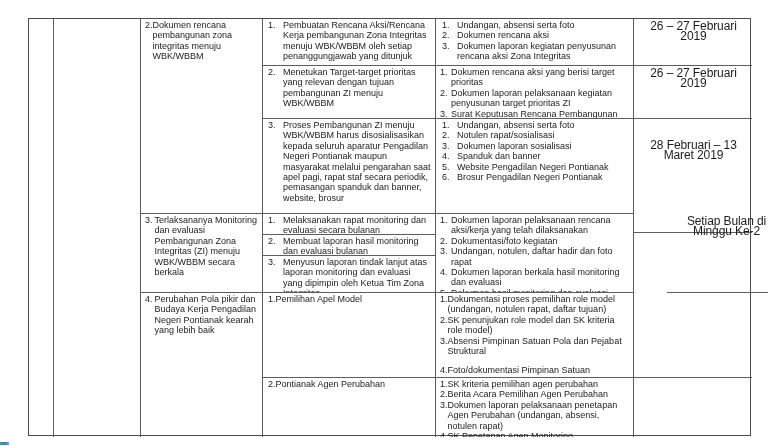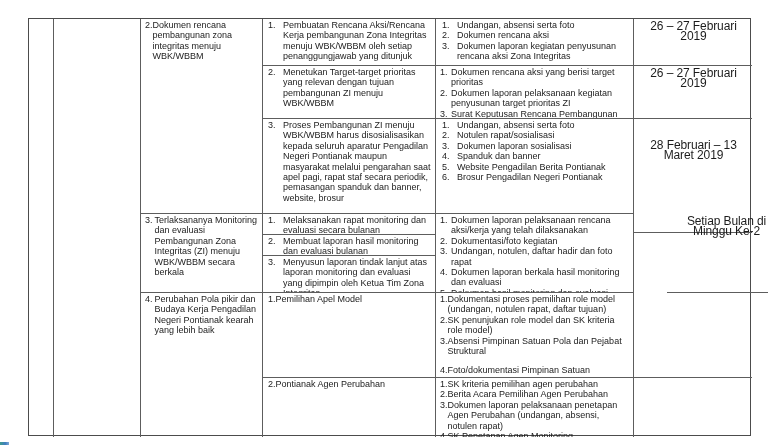--- a/index.html
+++ b/index.html
@@ -150,21 +150,21 @@
       <div class="li g-wide">
         <span class="n">3.</span>
         <span class="t">Dokumen laporan sosialisasi</span>
       </div>
       <div class="li g-wide">
         <span class="n">4.</span>
         <span class="t">Spanduk dan banner</span>
       </div>
       <div class="li g-wide">
         <span class="n">5.</span>
-        <span class="t">Website Pengadilan Berita Pontianak</span>
+        <span class="t">Website Pengadilan Negeri Pontianak</span>
       </div>
       <div class="li g-wide">
         <span class="n">6.</span>
         <span class="t">Brosur Pengadilan Negeri Pontianak</span>
       </div>
     </div>
     <div class="cell" style="left:407px;top:195px;width:198px;height:79px;">
       <div class="li g-std">
         <span class="n">1.</span>
         <span class="t">Dokumen laporan pelaksanaan rencana aksi/kerja yang telah dilaksanakan</span>

